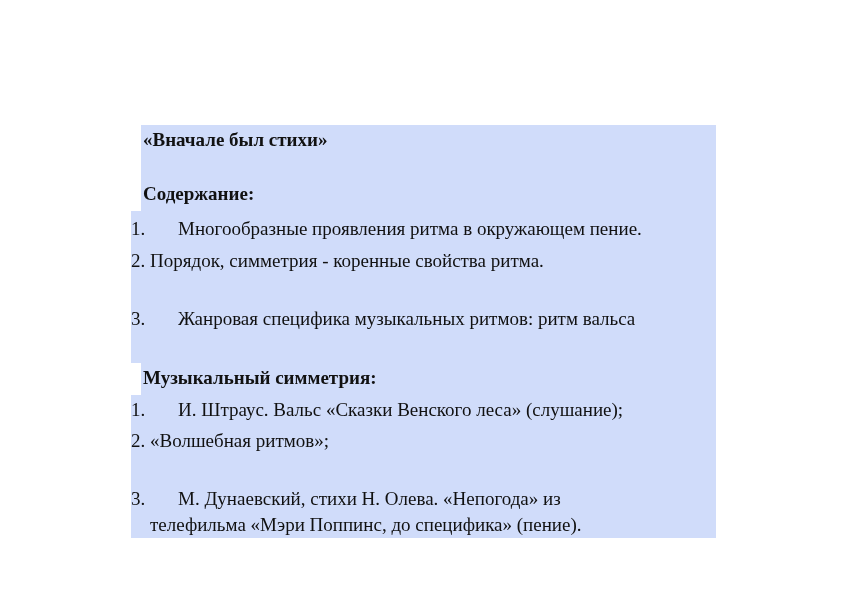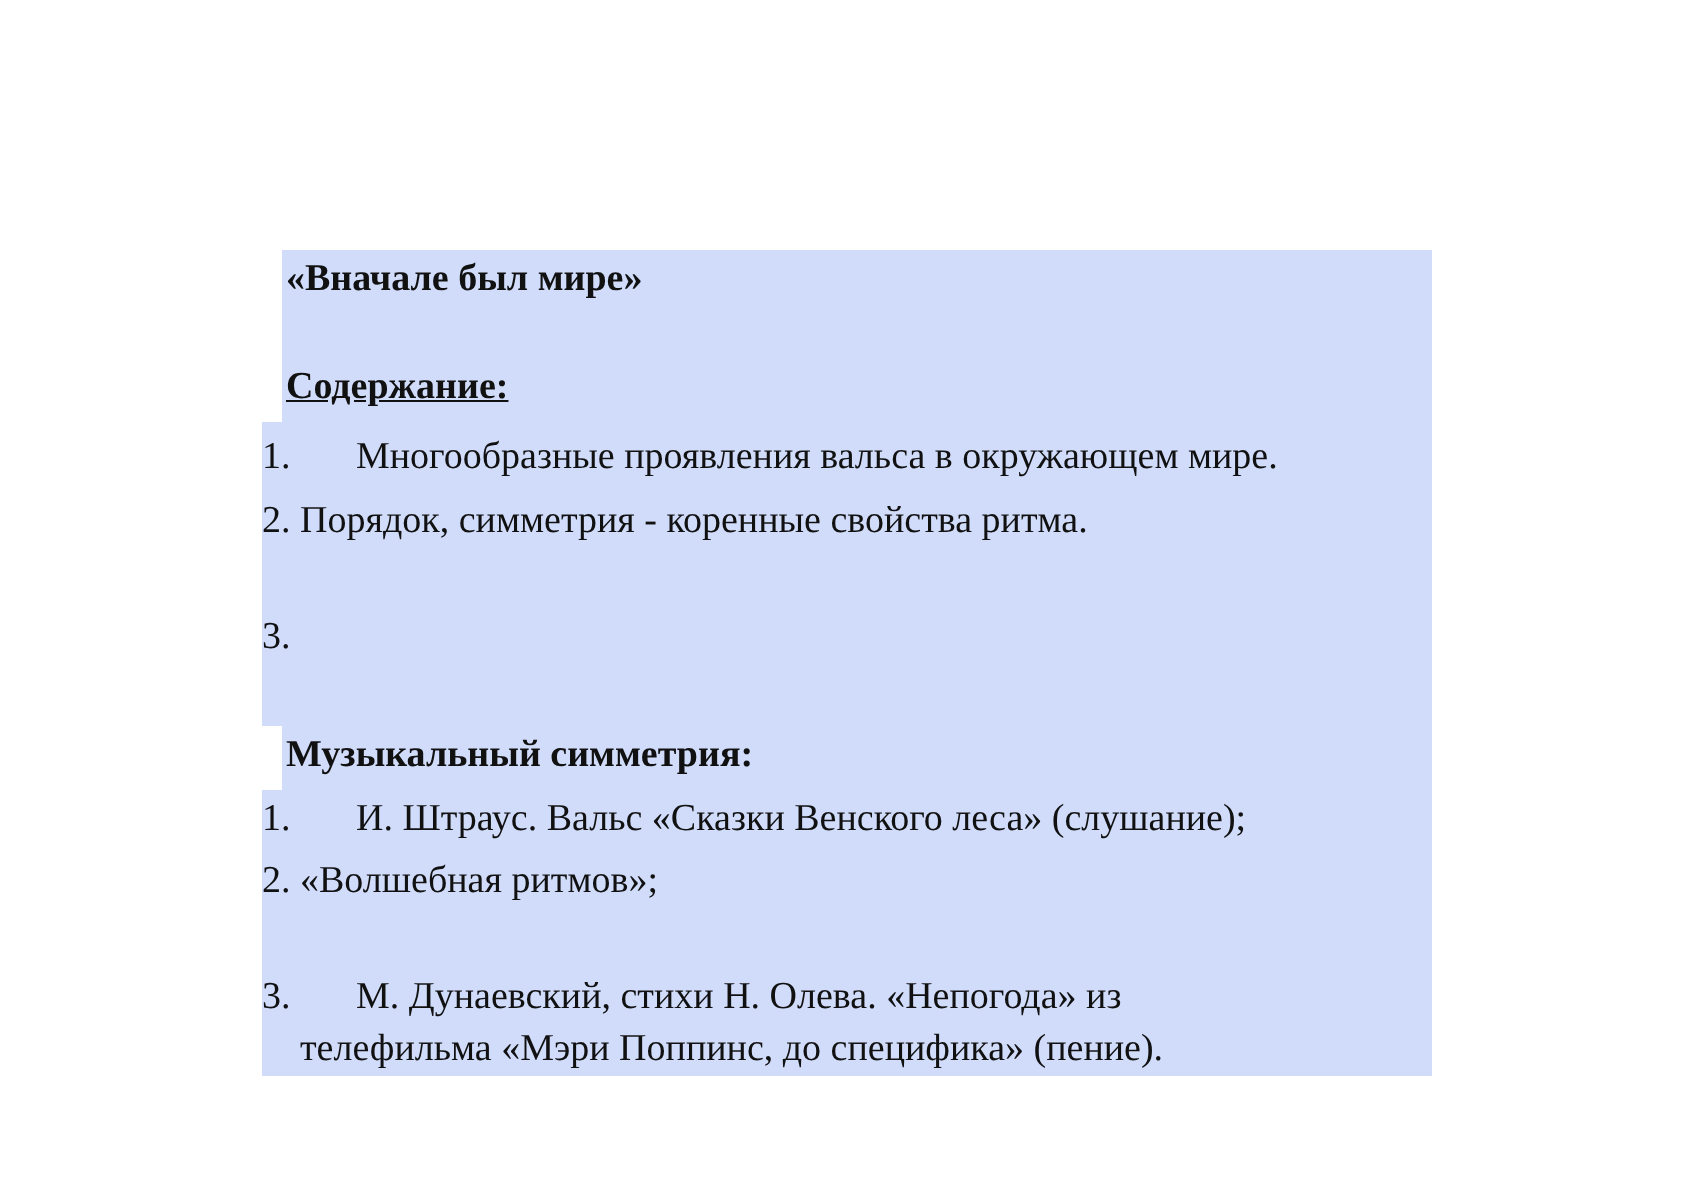--- a/index.html
+++ b/index.html
@@ -15,34 +15,34 @@
     .txt .cont { display: block; text-indent: 0; padding-left: 19px; }
   </style>
 </head>
 <body>
 
 <div class="blk" style="left:141px; top:125px; width:575px; height:87px;"></div>
 <div class="blk" style="left:131px; top:211px; width:585px; height:152px;"></div>
 <div class="blk" style="left:141px; top:362px; width:575px; height:34px;"></div>
 <div class="blk" style="left:131px; top:395px; width:585px; height:143px;"></div>
 
-<div class="heading" style="left:143px; top:129px;">«Вначале был мире»</div>
-<div class="heading" style="left:143px; top:183px;text-decoration:underline;">Содержание:</div>
+<div class="heading" style="left:143px; top:129px;">«Вначале был стихи»</div>
+<div class="heading" style="left:143px; top:183px;">Содержание:</div>
 
 <div class="item" style="left:131px; top:216px;">
   <span class="num">1.</span>
-  <span class="txt"><span>Многообразные проявления вальса в окружающем мире.</span></span>
+  <span class="txt"><span>Многообразные проявления ритма в окружающем пение.</span></span>
 </div>
 <div class="item" style="left:131px; top:248px;">
   <span class="num">2.</span>
   <span class="txt"><span class="cont">Порядок, симметрия - коренные свойства ритма.</span></span>
 </div>
 <div class="item" style="left:131px; top:306px;">
   <span class="num">3.</span>
-  <span class="txt"></span>
+  <span class="txt"><span>Жанровая специфика музыкальных ритмов: ритм вальса</span></span>
 </div>
 
 <div class="heading" style="left:143px; top:367px;">Музыкальный симметрия:</div>
 
 <div class="item" style="left:131px; top:397px;">
   <span class="num">1.</span>
   <span class="txt"><span>И. Штраус. Вальс «Сказки Венского леса» (слушание);</span></span>
 </div>
 <div class="item" style="left:131px; top:428px;">
   <span class="num">2.</span>

